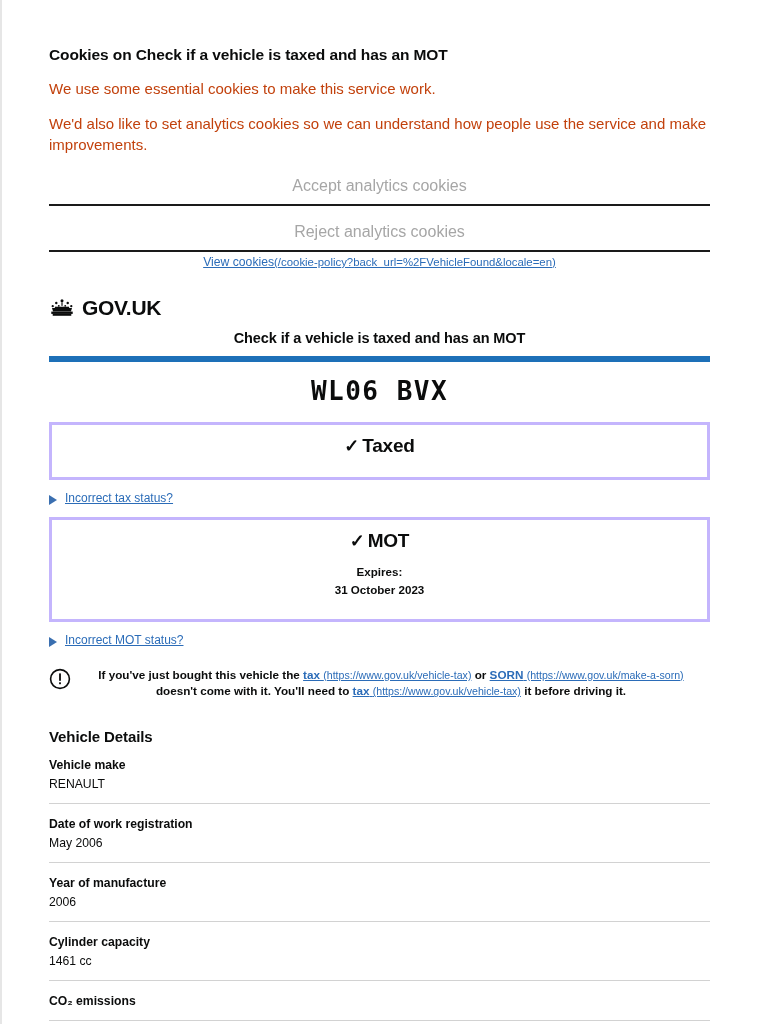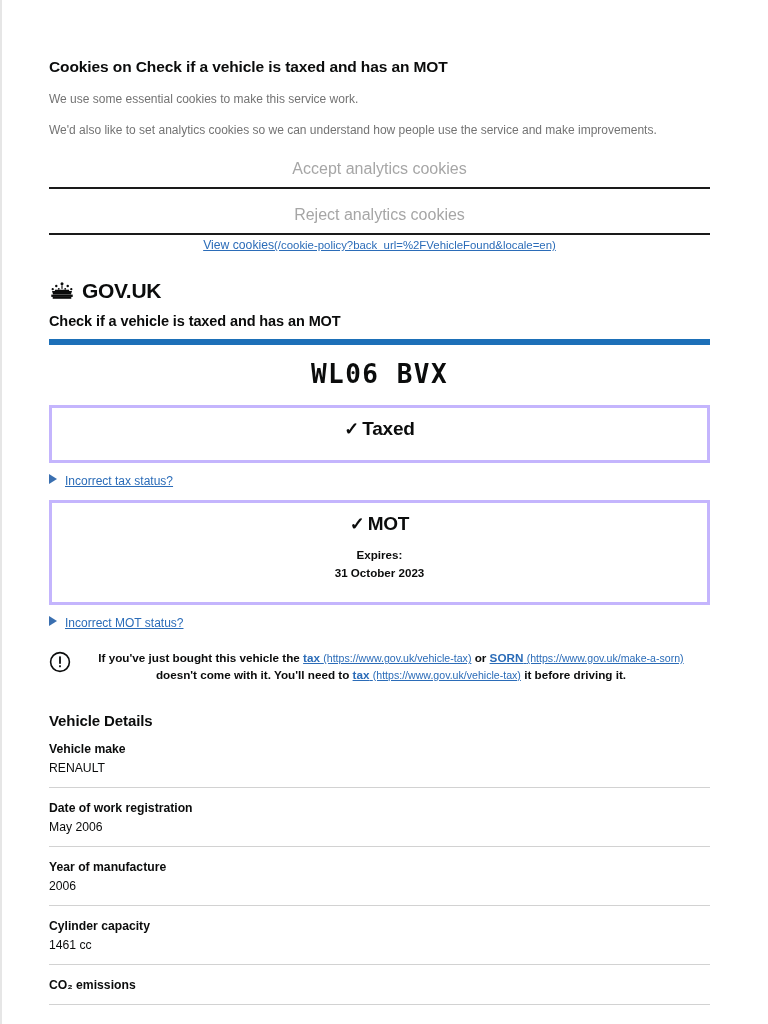--- a/index.html
+++ b/index.html
@@ -27,25 +27,25 @@
     width: 661px;
   }
 
   
   .cookie-title {
     font-size: 15.5px;
     font-weight: bold;
     color: #0b0c0c;
     letter-spacing: -0.1px;
     margin: 0;
-    padding-top: 58px;
+    padding-top: 46px;
   }
   .cookie-para {
-    font-size: 12px;
-    color: #737373;
+    font-size: 15px;
+    color: #c2410c;
     margin: 0;
     padding-top: 15px;
     line-height: 1.35;
   }
   .cookie-buttons {
     padding-top: 18px;
   }
   .cookie-btn {
     display: block;
     width: 100%;
@@ -93,20 +93,21 @@
     font-weight: bold;
     color: #0b0c0c;
     letter-spacing: -0.3px;
   }
   .service-name {
     font-size: 14.5px;
     font-weight: bold;
     color: #0b0c0c;
     padding-top: 10px;
     letter-spacing: -0.1px;
+    text-align: center;
   }
   .blue-bar {
     height: 6px;
     background: #1d70b8;
     margin-top: 10px;
   }
 
   
   .reg-plate {
     text-align: center;
@@ -140,21 +141,21 @@
   .status-sub {
     font-size: 11.6px;
     padding-top: 11px;
     line-height: 1.55;
   }
   .status-sub.grey { color: #9a9a9a; }
   .status-sub.dark { color: #0b0c0c; font-weight: bold; }
 
   .incorrect-link-row {
     display: flex;
-    align-items: flex-start;
+    align-items: flex-end;
     gap: 8px;
     padding-top: 11px;
   }
   .tri {
     width: 0;
     height: 0;
     border-top: 5px solid transparent;
     border-bottom: 5px solid transparent;
     border-left: 8px solid #3a6fb0;
     flex: none;

